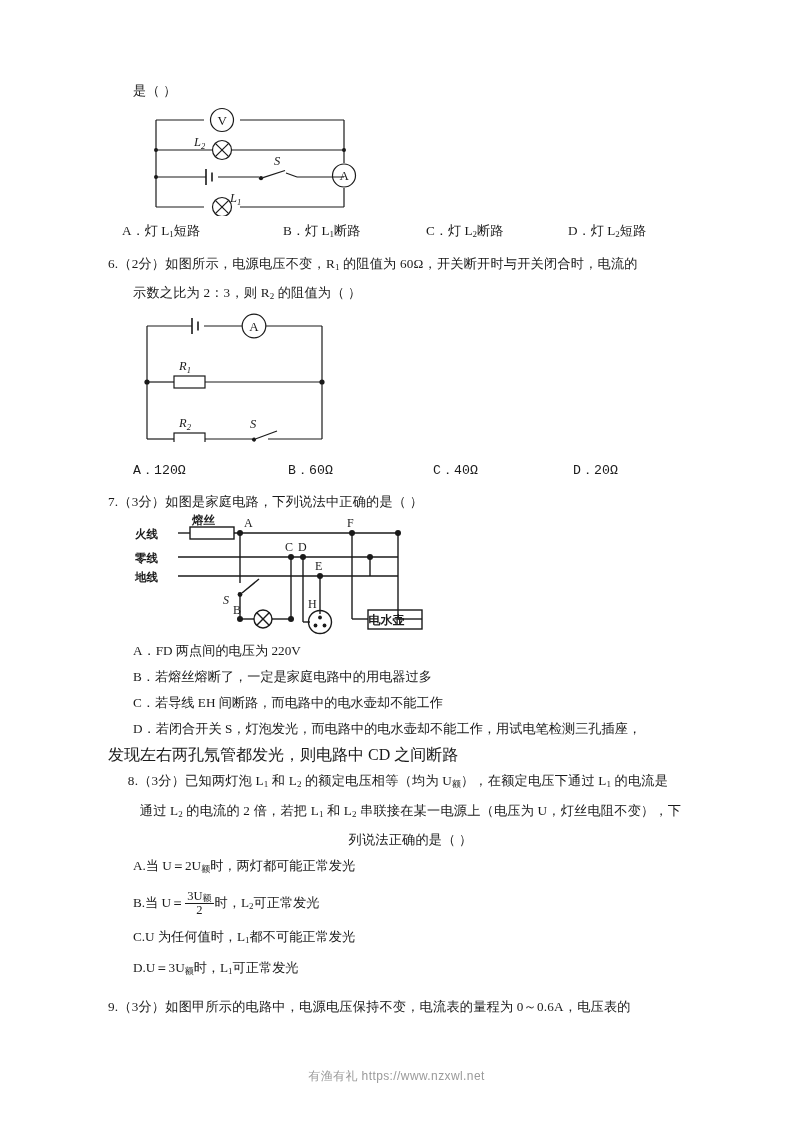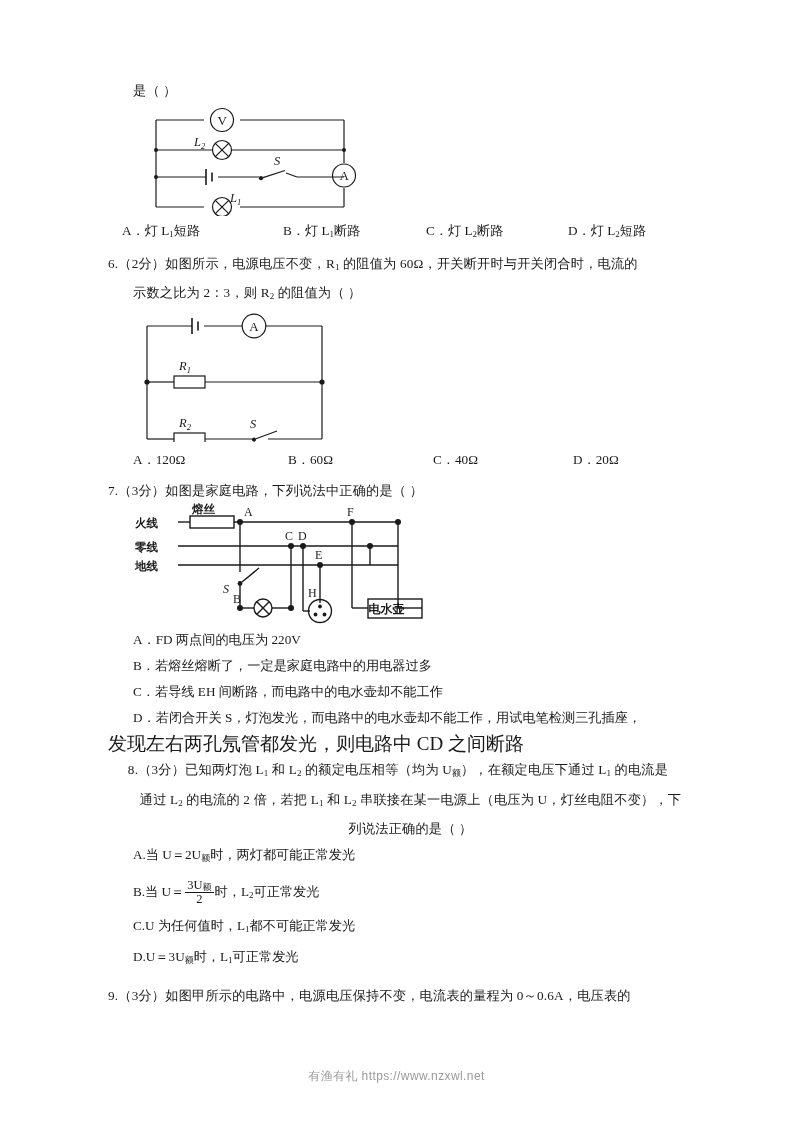--- a/index.html
+++ b/index.html
@@ -60,21 +60,21 @@
     white-space: nowrap;
   }
   .opt-block {
     padding-left: 25px;
     font-size: 13.2px;
     line-height: 26px;
     white-space: nowrap;
   }
   .opt-wrap {
     padding-left: 0px;
-    font-size: 19px;
+    font-size: 16px;
     line-height: 26px;
   }
   sub {
     font-size: 0.68em;
     vertical-align: -0.25em;
     letter-spacing: 0;
   }
   
   .frac {
     display: inline-block;
@@ -221,21 +221,21 @@
         </g>
         <g font-family="Liberation Serif, serif" font-size="12.5" fill="#1a1a1a">
           <text x="115.2" y="21.8" font-size="13">A</text>
           <text x="45" y="61" font-style="italic">R<tspan font-size="8.5" dy="3">1</tspan></text>
           <text x="45" y="118" font-style="italic">R<tspan font-size="8.5" dy="3">2</tspan></text>
           <text x="116" y="119" font-style="italic">S</text>
         </g>
       </svg>
     </div>
 
-    <div class="opt-row" style="margin-top:5px;">
+    <div class="opt-row" style="margin-top:16px;font-family:Liberation Mono, monospace;">
       <span style="left:25px;">A．120Ω</span>
       <span style="left:180px;">B．60Ω</span>
       <span style="left:325px;">C．40Ω</span>
       <span style="left:465px;">D．20Ω</span>
     </div>
 
     <div class="qbody q-num-line" style="margin-top:6px;white-space:nowrap;">7.（3分）如图是家庭电路，下列说法中正确的是（      ）</div>
 
     <div class="fig" style="height:122px;">
       <svg width="300" height="122" viewBox="0 0 300 122" style="margin-left:22px;">

